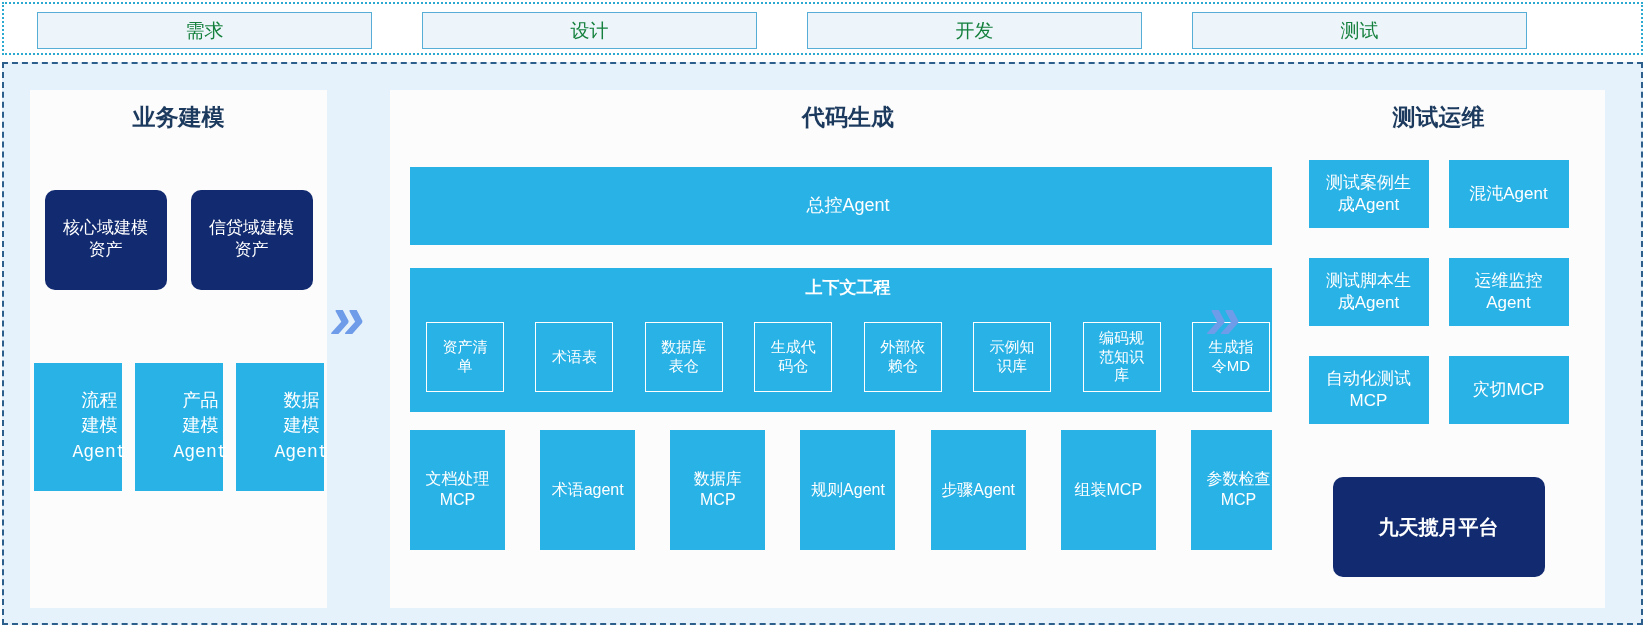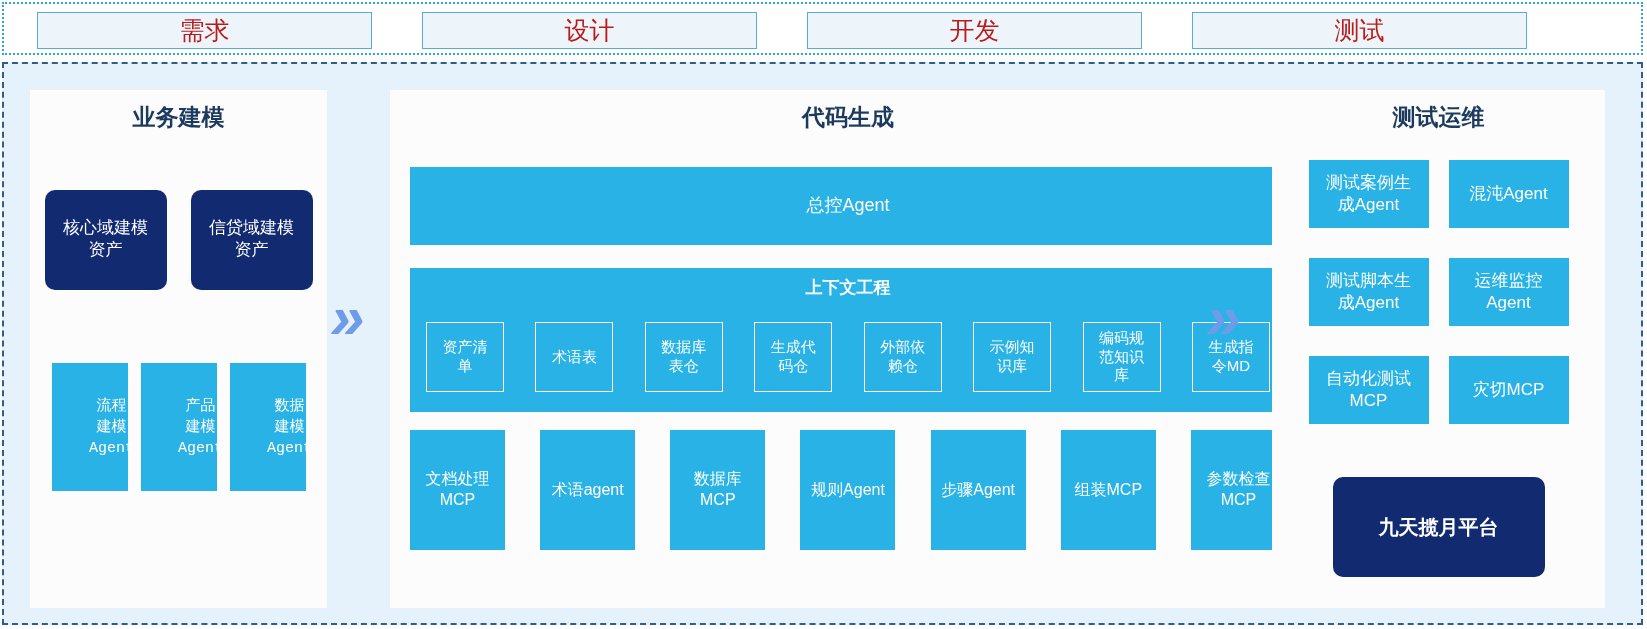--- a/index.html
+++ b/index.html
@@ -16,22 +16,22 @@
     position: absolute; left: 2px; top: 2px;
     width: 1641px; height: 53px;
     border: 2px dotted #2ba9cf;
     background: #ffffff;
   }
   .phase-box {
     position: absolute; top: 8px;
     width: 335px; height: 37px;
     background: #edf5fa;
     border: 1px solid #56aed6;
-    color: #b91c1c;
-    font-size: 25px;
+    color: #15803d;
+    font-size: 19px;
     display: flex; align-items: center; justify-content: center;
   }
   .phase-1 { left: 33px; } .phase-2 { left: 418px; }
   .phase-3 { left: 803px; } .phase-4 { left: 1188px; }
 
   
   .main {
     position: absolute; left: 2px; top: 62px;
     width: 1641px; height: 563px;
     border: 2px dashed #2d5f8c;
@@ -58,21 +58,21 @@
   .nbox {
     background: #112a70; color: #ffffff; border-radius: 10px;
     display: flex; align-items: center; justify-content: center;
     text-align: center; white-space: pre-line; line-height: 1.3;
   }
 
   
   .asset-row { display: flex; justify-content: center; gap: 24px; margin-top: 60px; }
   .asset-box { width: 122px; height: 100px; font-size: 17px; }
   .agent-row { display: flex; justify-content: center; gap: 13px; margin-top: 73px; }
-  .agent-box { width: 76px; height: 128px; font-size: 15px; line-height: 1.4; padding-left: 44px; }
+  .agent-box { width: 88px; height: 128px; font-size: 18px; line-height: 1.4; padding-left: 44px; }
 
   
   .master-bar { margin: 37px 20px 0; height: 78px; font-size: 18px; }
   .context-box { margin: 23px 20px 0; height: 144px; background: #29b2e6; color: #fff; }
   .context-title { text-align: center; padding-top: 8px; height: 32px; font-size: 17px; font-weight: bold; }
   .context-items { display: flex; justify-content: space-between; padding: 22px 16px 0; }
   .context-item {
     width: 78px; height: 70px;
     border: 1px solid #ffffff;
     font-size: 15px; line-height: 1.25;

